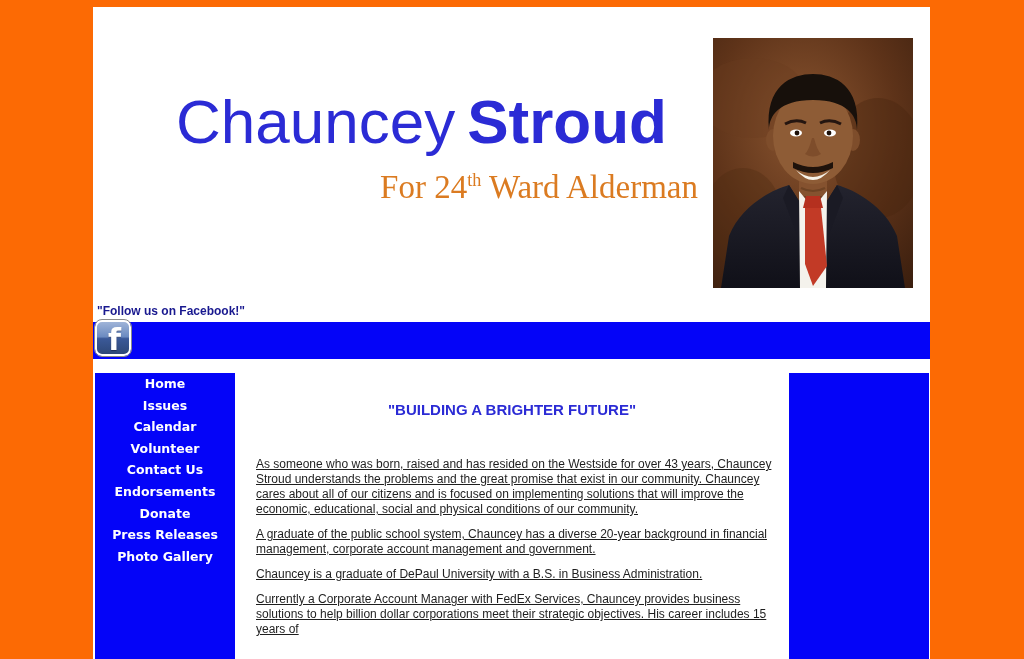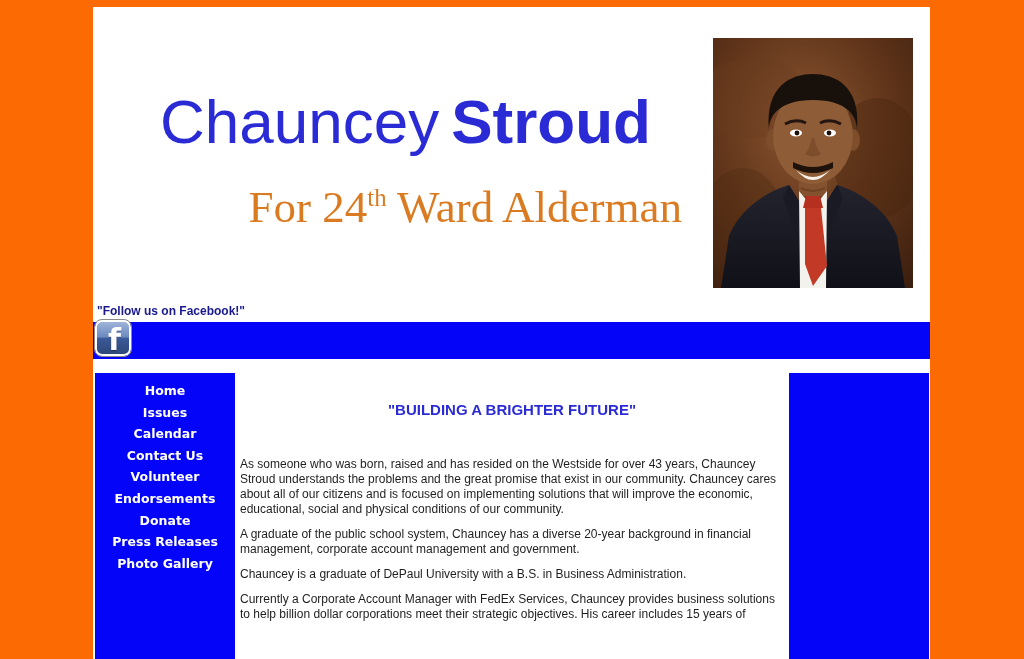--- a/index.html
+++ b/index.html
@@ -13,38 +13,38 @@
   .sheet {
     position: absolute;
     left: 93px; top: 7px;
     width: 837px; height: 652px;
     background: #FFFFFF;
   }
 
   
   .header-text {
     position: absolute;
-    left: 30px; top: 84px;
+    left: 46px; top: 84px;
     width: 565px;
   }
   .title {
     text-align: center;
     font-size: 62px;
     line-height: 1.0;
     color: #2B2BD5;
     white-space: nowrap;
   }
   .title .first { font-weight: 400; margin-right: 12px; }
   .title .last  { font-weight: 700; }
   .subtitle {
-    margin-top: 28px;
+    margin-top: 16px;
     text-align: right;
     padding-right: 6px;
     font-family: "Liberation Serif", serif;
-    font-size: 45px;
+    font-size: 33px;
     color: #DB7B21;
     white-space: nowrap;
   }
   .subtitle sup { font-size: 0.55em; line-height: 0; }
 
   .photo {
     position: absolute;
     left: 620px; top: 31px;
     width: 200px; height: 250px;
     display: block;
@@ -84,21 +84,20 @@
     color: #FFFFFF;
     text-shadow: 0 1px 1px rgba(0,0,30,.4);
   }
 
   
   .nav-box {
     position: absolute;
     left: 2px; top: 366px;
     width: 140px; height: 286px;
     background: #0404F8;
-    padding-top: 7px;
     box-sizing: border-box;
   }
   .nav-item {
     display: block;
     text-align: center;
     line-height: 21.6px;
     font-family: "DejaVu Sans", sans-serif;
     font-weight: 700;
     font-size: 12.5px;
     color: #FFFFFF;
@@ -123,21 +122,21 @@
     font-size: 15px;
     color: #2B2BD5;
   }
   .paragraphs {
     margin: 39px 0 0 5px;
     width: 537px;
     font-size: 12px;
     line-height: 15px;
     color: #1E1E1E;
   }
-  .paragraphs p { margin: 0 0 10px 0; }
+  .paragraphs p { margin: 0 0 10px 16px; text-decoration: underline; }
 </style>
 </head>
 <body>
 
 <div class="page">
   <div class="sheet">
 
     <div class="header-text">
       <div class="title">
         <span class="first">Chauncey</span><span class="last">Stroud</span>
@@ -206,22 +205,22 @@
     <div class="fb-bar">
       <div class="fb-icon">
         <span class="f-glyph">f</span>
       </div>
     </div>
 
     <div class="nav-box">
       <a class="nav-item">Home</a>
       <a class="nav-item">Issues</a>
       <a class="nav-item">Calendar</a>
+      <a class="nav-item">Volunteer</a>
       <a class="nav-item">Contact Us</a>
-      <a class="nav-item">Volunteer</a>
       <a class="nav-item">Endorsements</a>
       <a class="nav-item">Donate</a>
       <a class="nav-item">Press Releases</a>
       <a class="nav-item">Photo Gallery</a>
     </div>
 
     <div class="content-main">
       <div class="content-heading">"BUILDING A BRIGHTER FUTURE"</div>
       <div class="paragraphs">
         <p>As someone who was born, raised and has resided on the Westside for over 43 years, Chauncey Stroud understands the problems and the great promise that exist in our community. Chauncey cares about all of our citizens and is focused on implementing solutions that will improve the economic, educational, social and physical conditions of our community.</p>

